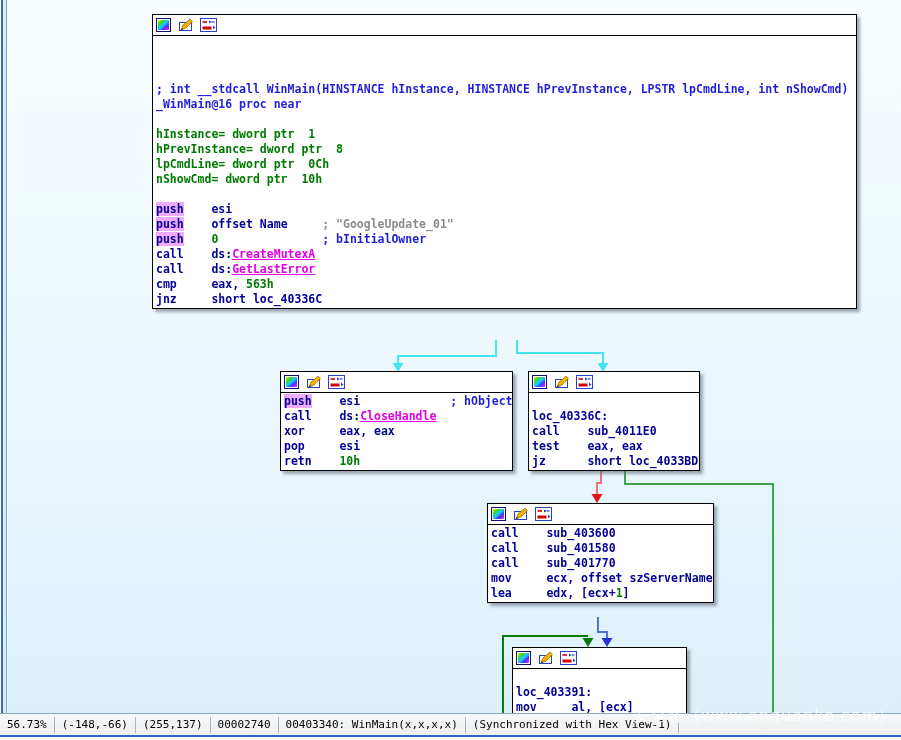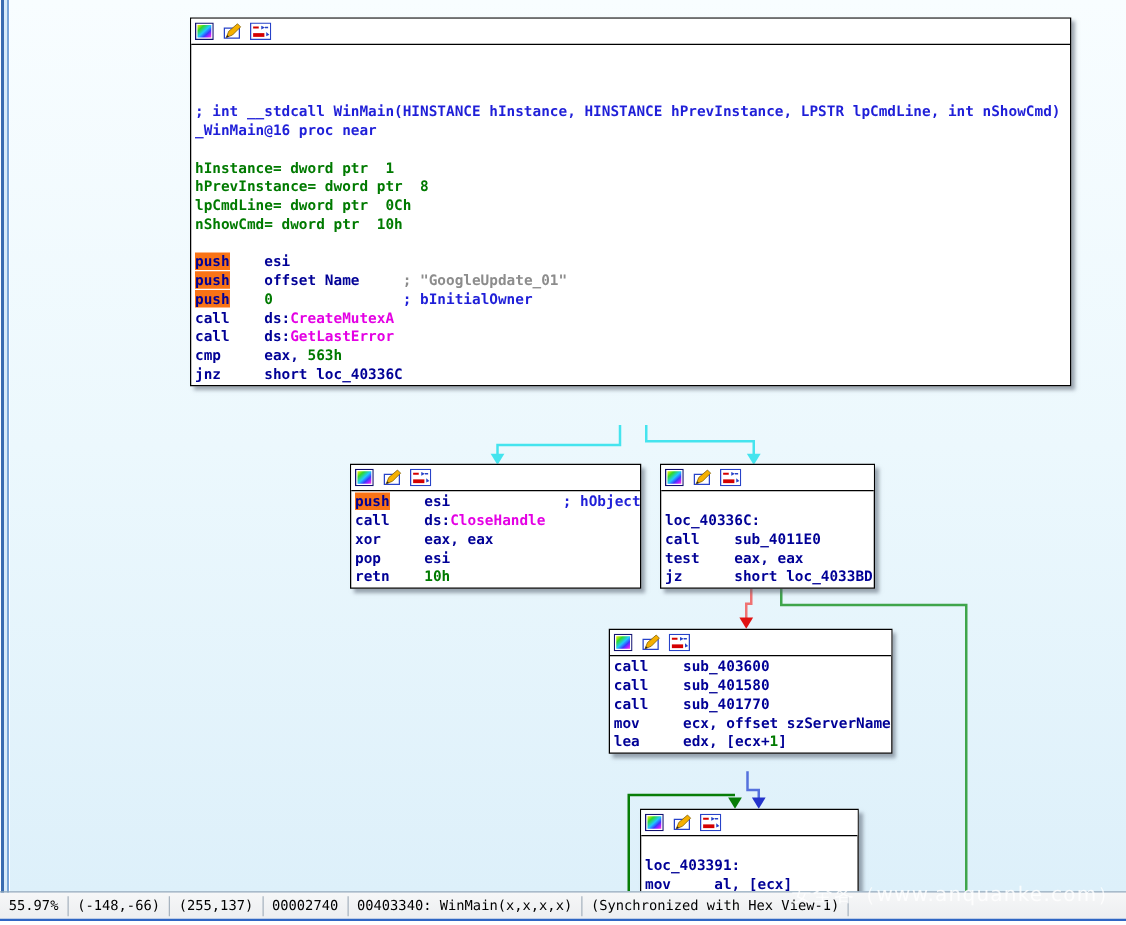--- a/index.html
+++ b/index.html
@@ -15,23 +15,23 @@
        box-shadow:3px 3px 3px rgba(85,97,112,0.55);}
   .titlebar{height:20px;border-bottom:1.5px solid #000;display:flex;align-items:center;
        gap:5px;padding-left:3px;background:#fff;}
   .titlebar .ticon{display:inline-flex;width:17px;height:14px;cursor:pointer;}
   .bbody{padding:1px 0 1px 3px;}
   .line{height:15px;line-height:15px;font:bold 11.5px "DejaVu Sans Mono","Liberation Mono",monospace;
        white-space:pre;}
   .s-n{color:#000096;}
   .s-b{color:#1f1fd8;}
   .s-g{color:#007a00;}
-  .s-m{color:#e400e4;}
+  .s-m{color:#e400e4;text-decoration:underline;}
   .s-gr{color:#8c8c8c;}
-  .s-y{color:#000096;background:#f97316;}
+  .s-y{color:#000096;background:#f0abfc;}
   .statusbar{position:absolute;left:0;top:713px;width:901px;height:22px;z-index:5;
        background:linear-gradient(180deg,#f6f7f8,#eceef0);border-top:1px solid #8fa6ba;
        display:flex;align-items:center;font:11px "DejaVu Sans Mono","Liberation Mono",monospace;color:#000;}
   .sb-item{padding:0 7px;border-right:1px solid #a8b4c0;height:16px;line-height:16px;white-space:pre;}
   .bottom-frame{position:absolute;left:0;top:735px;width:901px;height:5px;z-index:6;
        background:linear-gradient(180deg,#2f66c4 0px,#2f66c4 2px,#ffffff 2px);}
   .watermark{position:absolute;top:706px;right:6px;z-index:10;
        font-family:"DejaVu Sans","Liberation Sans",sans-serif;font-size:16px;
        color:rgba(255,255,255,0.82);letter-spacing:1px;pointer-events:none;}
 </style>
@@ -247,21 +247,21 @@
             <div class="line"><span class="s-n">loc_403391:</span></div>
             <div class="line"><span class="s-n">mov     al, [ecx]</span></div>
           </div>
         </div>
       </div>
   </div>
 
   <div class="left-frame"></div>
 
   <div class="statusbar">
-    <span class="sb-item">55.97%</span>
+    <span class="sb-item">56.73%</span>
     <span class="sb-item">(-148,-66)</span>
     <span class="sb-item">(255,137)</span>
     <span class="sb-item">00002740</span>
     <span class="sb-item">00403340: WinMain(x,x,x,x)</span>
     <span class="sb-item">(Synchronized with Hex View-1)</span>
   </div>
 
   <div class="bottom-frame"></div>
   <div class="watermark">安全客（www.anquanke.com）</div>
 </div>

